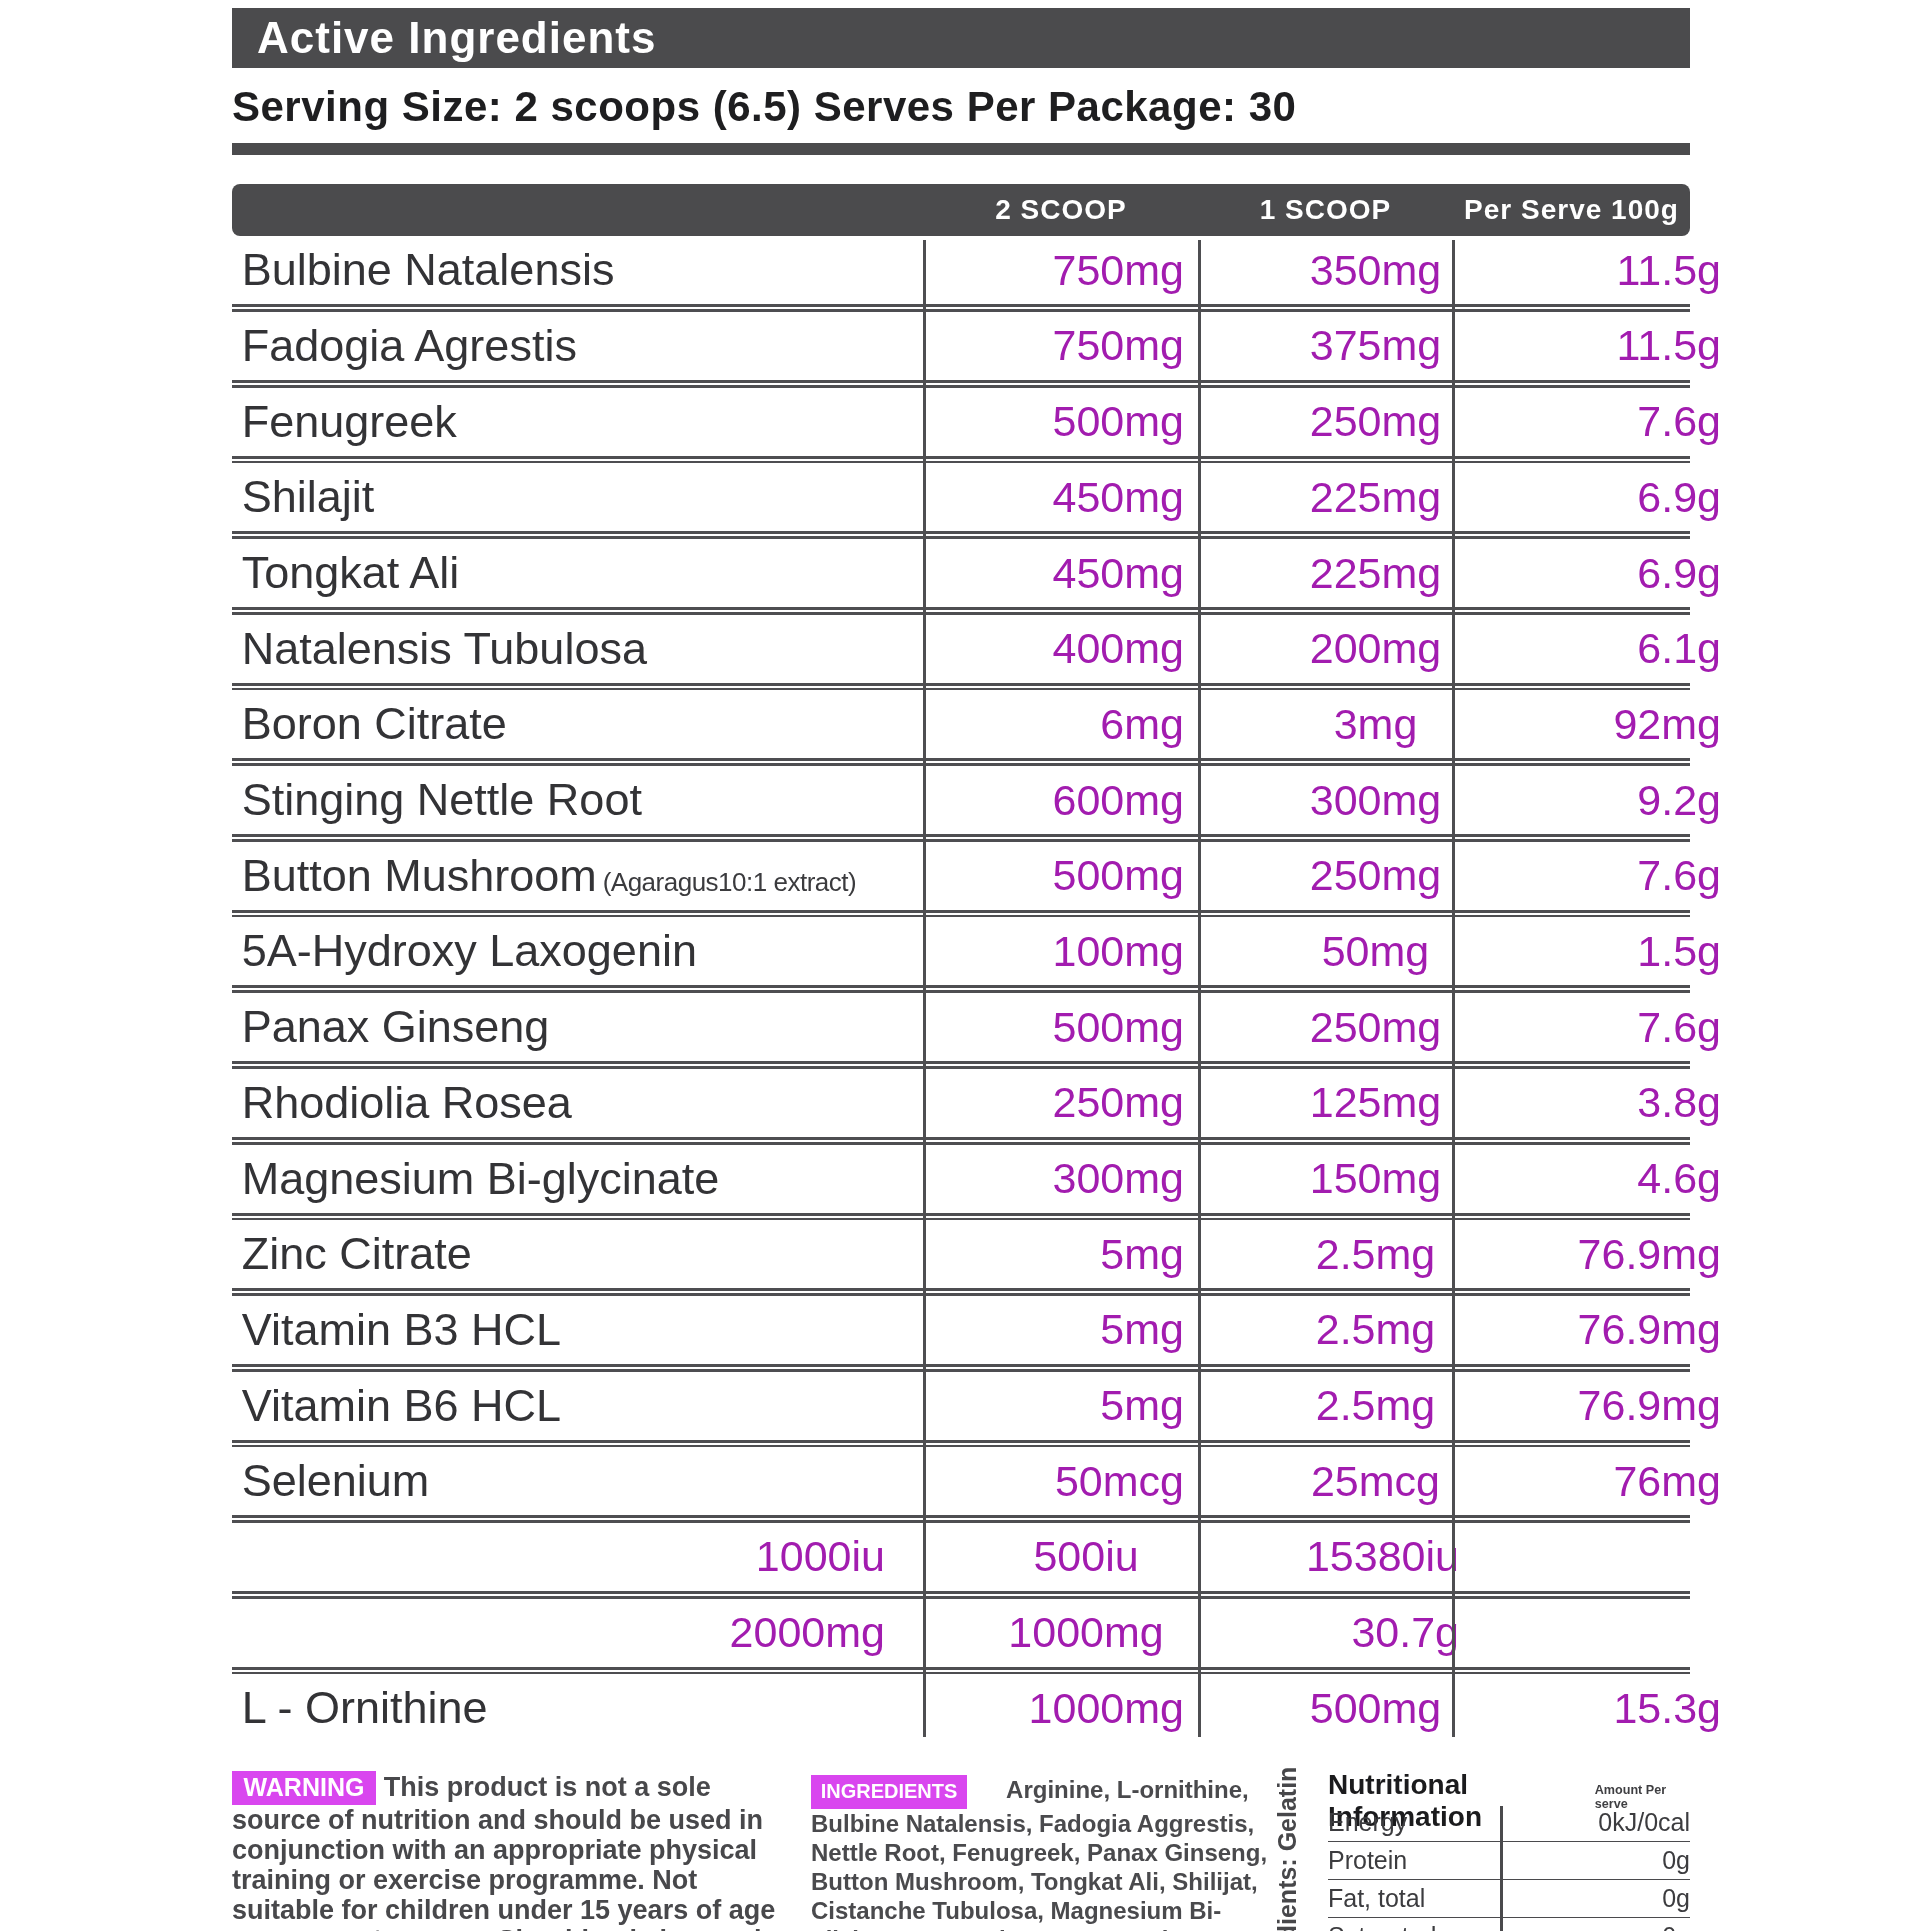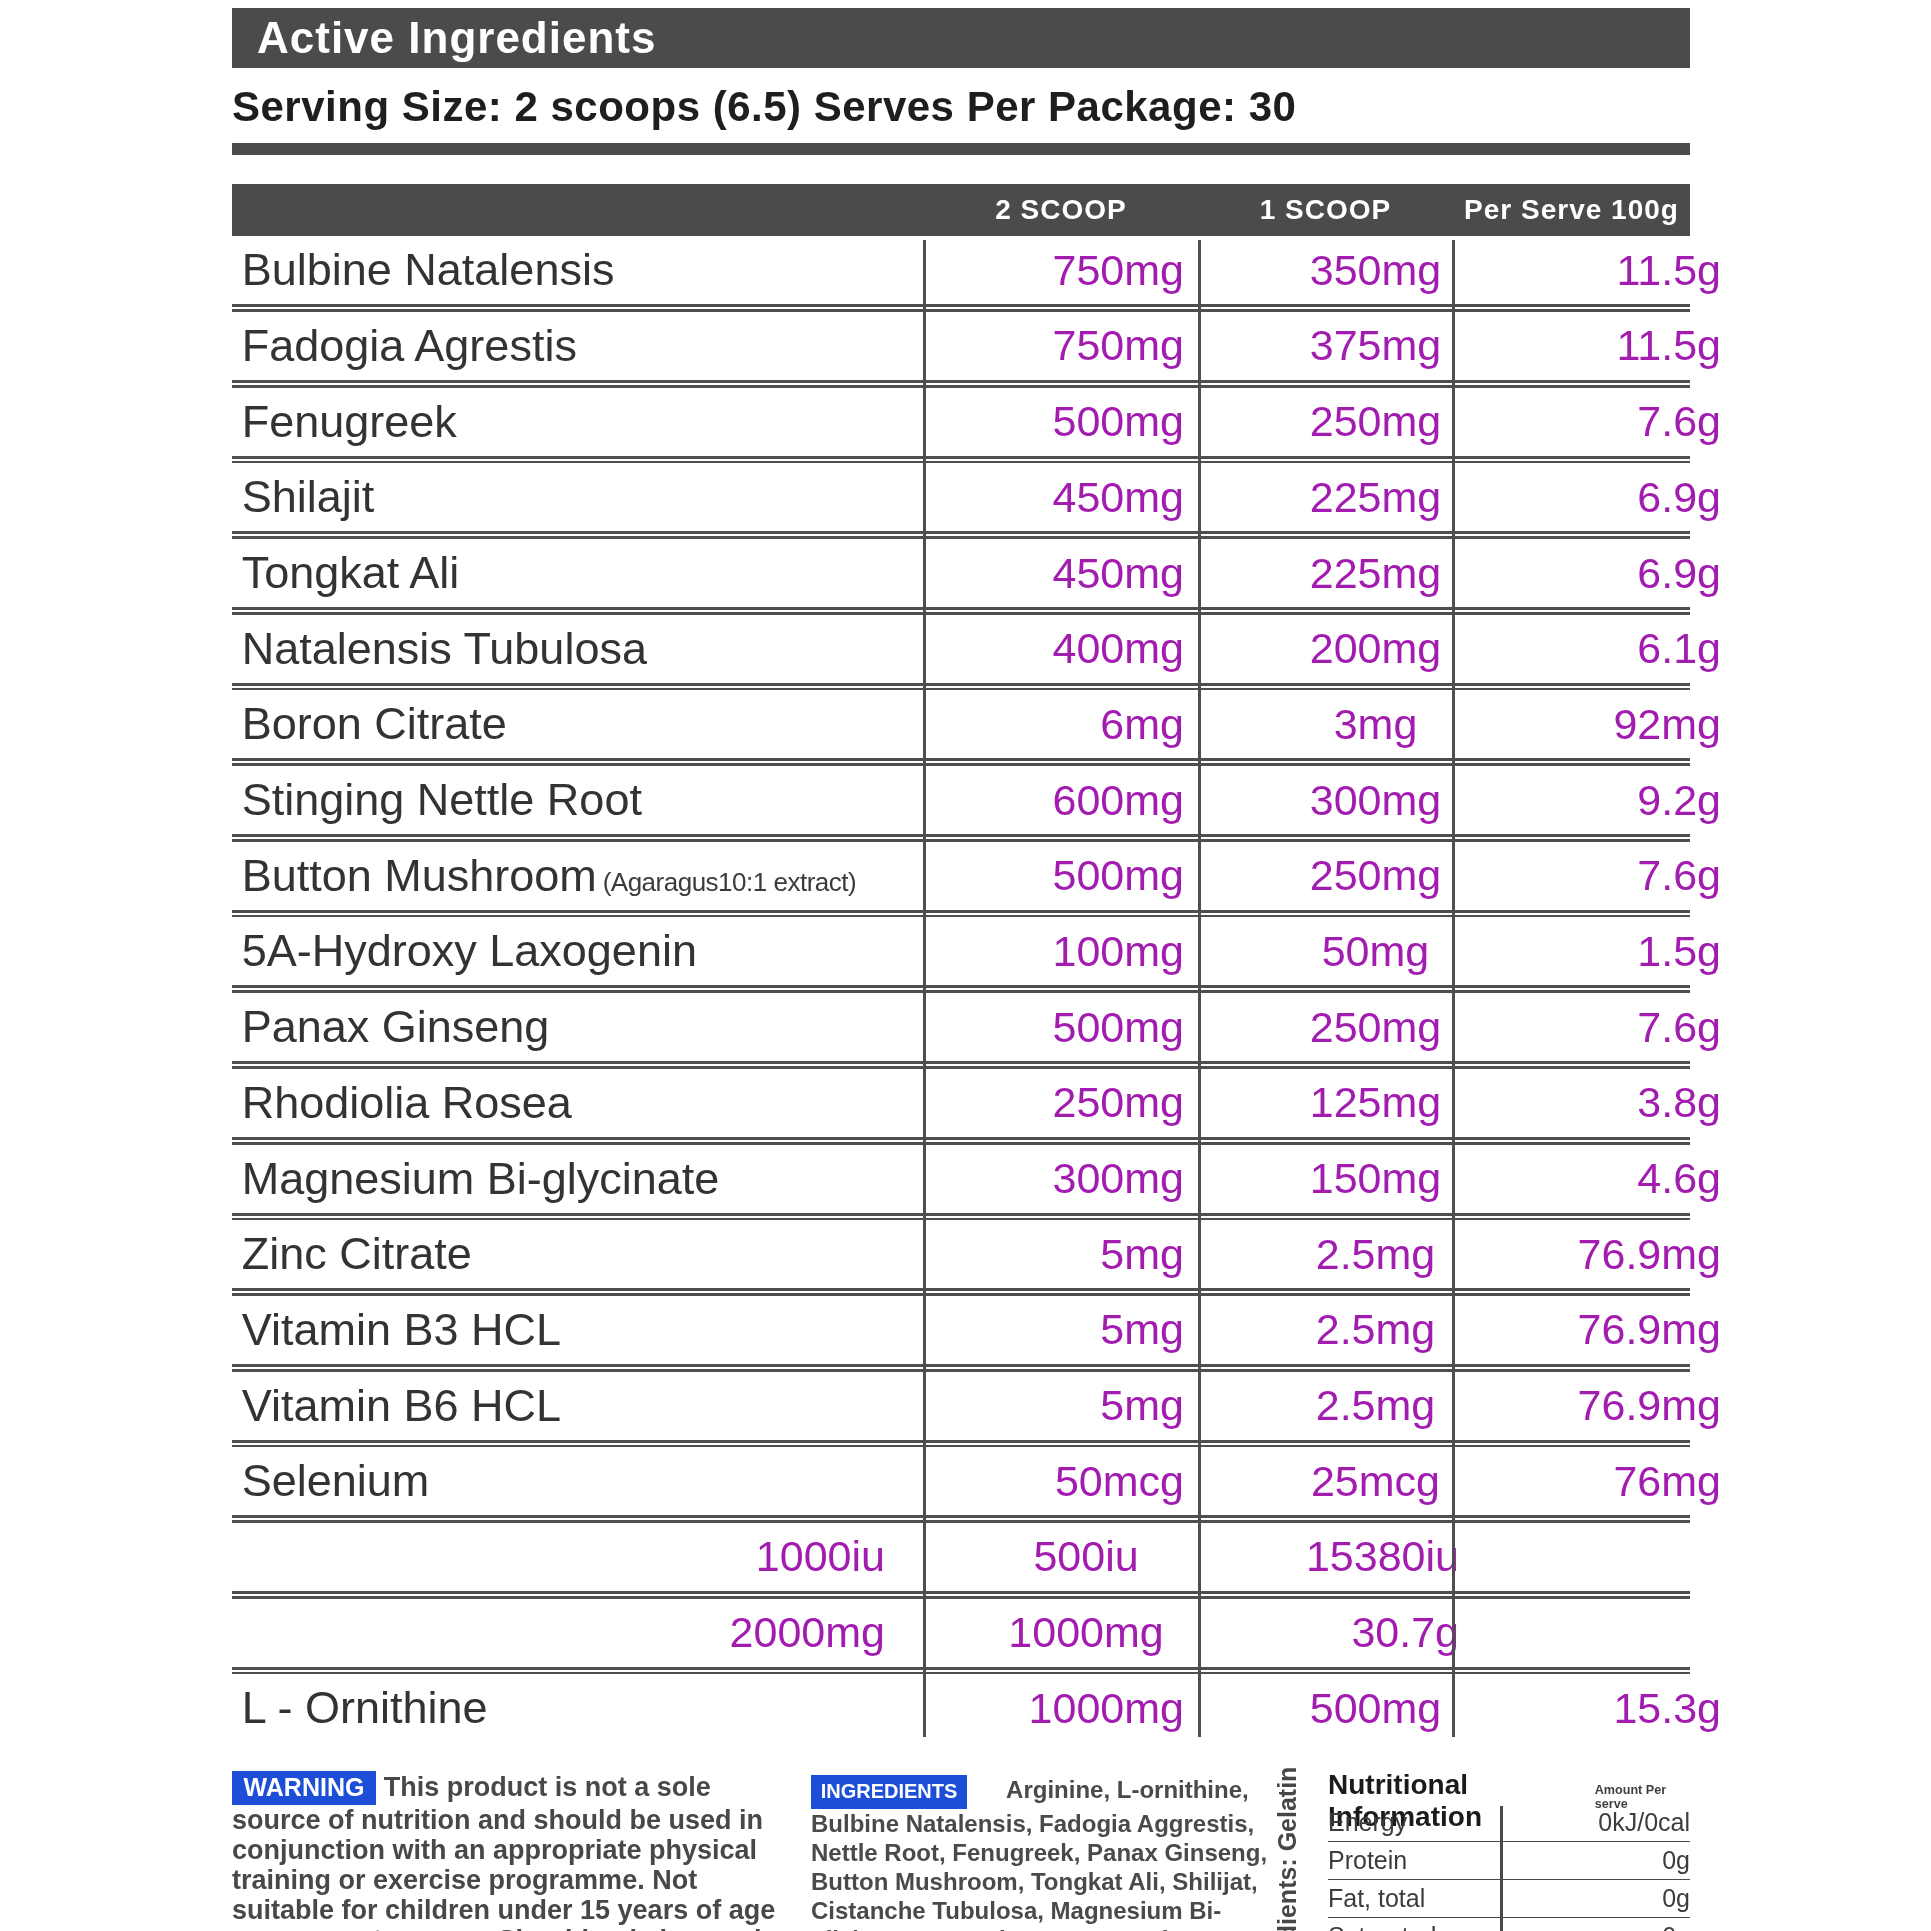--- a/index.html
+++ b/index.html
@@ -20,20 +20,21 @@
   }
   .title-bar .t{color:#fff;font-size:44px;font-weight:700;letter-spacing:1px;}
   .serving{margin-top:15.4px;font-size:42px;font-weight:700;color:#1e1e20;letter-spacing:0.5px;}
   .rule{margin-top:11.6px;height:12.6px;background:#4b4b4d;}
 
   
   .thead{
     margin-top:29px;height:52px;background:#4b4b4d;
     display:grid;grid-template-columns:692px 274px 255px 237px;
     align-items:center;
+    border-radius:8px;
   }
   .thead .h{color:#fff;font-weight:700;font-size:28px;text-align:center;letter-spacing:1px;}
   .tbody{position:relative;}
   .vline{position:absolute;top:3.9px;bottom:5.8px;width:2.9px;background:#4e4e51;}
   .vl1{left:691px;} .vl2{left:966px;} .vl3{left:1220px;}
   .row{
     display:grid;grid-template-columns:692px 274px 255px 237px;
     height:68px;align-items:center;gap:25px;
   }
   .sep{
@@ -43,21 +44,21 @@
   .cell{box-sizing:border-box;}
   .cell.name{font-size:45px;color:#333336;padding-left:9.7px;white-space:nowrap;}
   .cell.name .note{font-size:26px;margin-left:5.8px;color:#3b3b3e;letter-spacing:-0.5px;}
   .cell.v{font-size:43px;color:#a21caf;}
   .cell.c2{text-align:right;padding-right:39px;}
   .cell.c1{text-align:center;}
   .cell.ps{text-align:right;padding-right:44px;}
 
   
   .bottom{position:relative;margin-top:27px;height:309px;}
-  .badge{display:inline-block;background:#1d4ed8;color:#fff;font-weight:700;padding:1px 11.6px 2.9px;}
+  .badge{display:inline-block;background:#d946ef;color:#fff;font-weight:700;padding:1px 11.6px 2.9px;}
   .warn{
     position:absolute;left:0;top:1.9px;width:570px;
     font-size:27px;line-height:30px;font-weight:700;color:#48484b;
   }
   .warn .badge{font-size:25px;margin-right:7.7px;}
   .ingr{
     position:absolute;left:579px;top:5.8px;width:465px;
     font-size:24px;line-height:29px;font-weight:700;color:#4a4a4d;
   }
   .ingr .badge{font-size:20px;margin-right:39px;padding:1.9px 9.7px 2.9px;}

